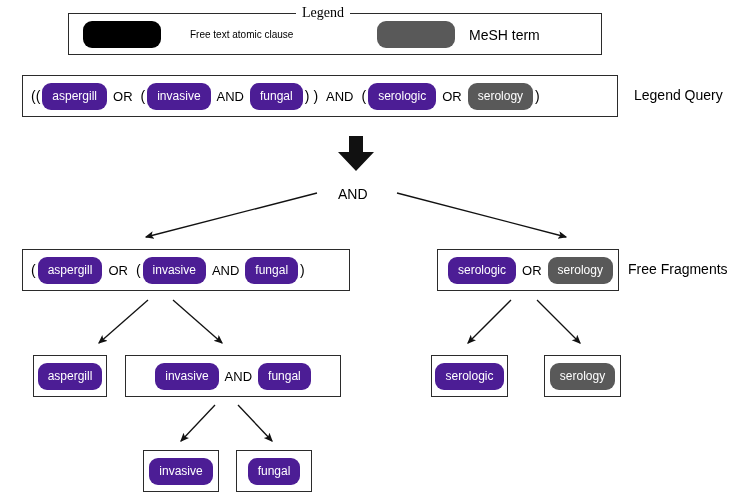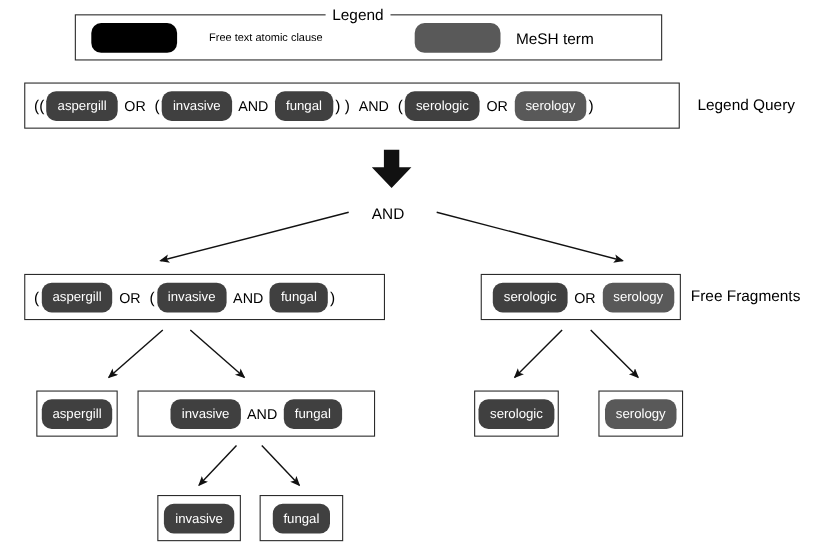--- a/index.html
+++ b/index.html
@@ -24,20 +24,21 @@
     left: 68px; top: 13px; width: 534px; height: 42px;
     border: 1px solid #2b2b2b;
     background: #ffffff;
   }
   #legend-title {
     left: 296px; top: 5px;
     background: #ffffff;
     padding: 0 6px;
     font-size: 14px;
     line-height: 16px;
+    font-family: Liberation Serif, serif;
   }
   #legend-black-swatch {
     left: 83px; top: 21px; width: 78px; height: 27px;
     background: #000000;
     border-radius: 9px;
   }
   #legend-black-label {
     left: 190px; top: 27px;
     font-size: 10px;
     line-height: 16px;
@@ -70,21 +71,21 @@
     align-items: center;
     justify-content: center;
     border-radius: 9px;
     color: #ffffff;
     font-size: 12px;
     line-height: 12px;
     height: 27px;
     padding: 0 10px;
     box-sizing: border-box;
   }
-  .pill.free  { background: #404040; }
+  .pill.free  { background: #4c1d95; }
   .pill.mesh  { background: #595959; text-align: center; }
 
   .op {
     font-size: 13px;
     line-height: 13px;
     padding: 0 6px;
     color: #000000;
   }
   .paren {
     font-size: 14px;

